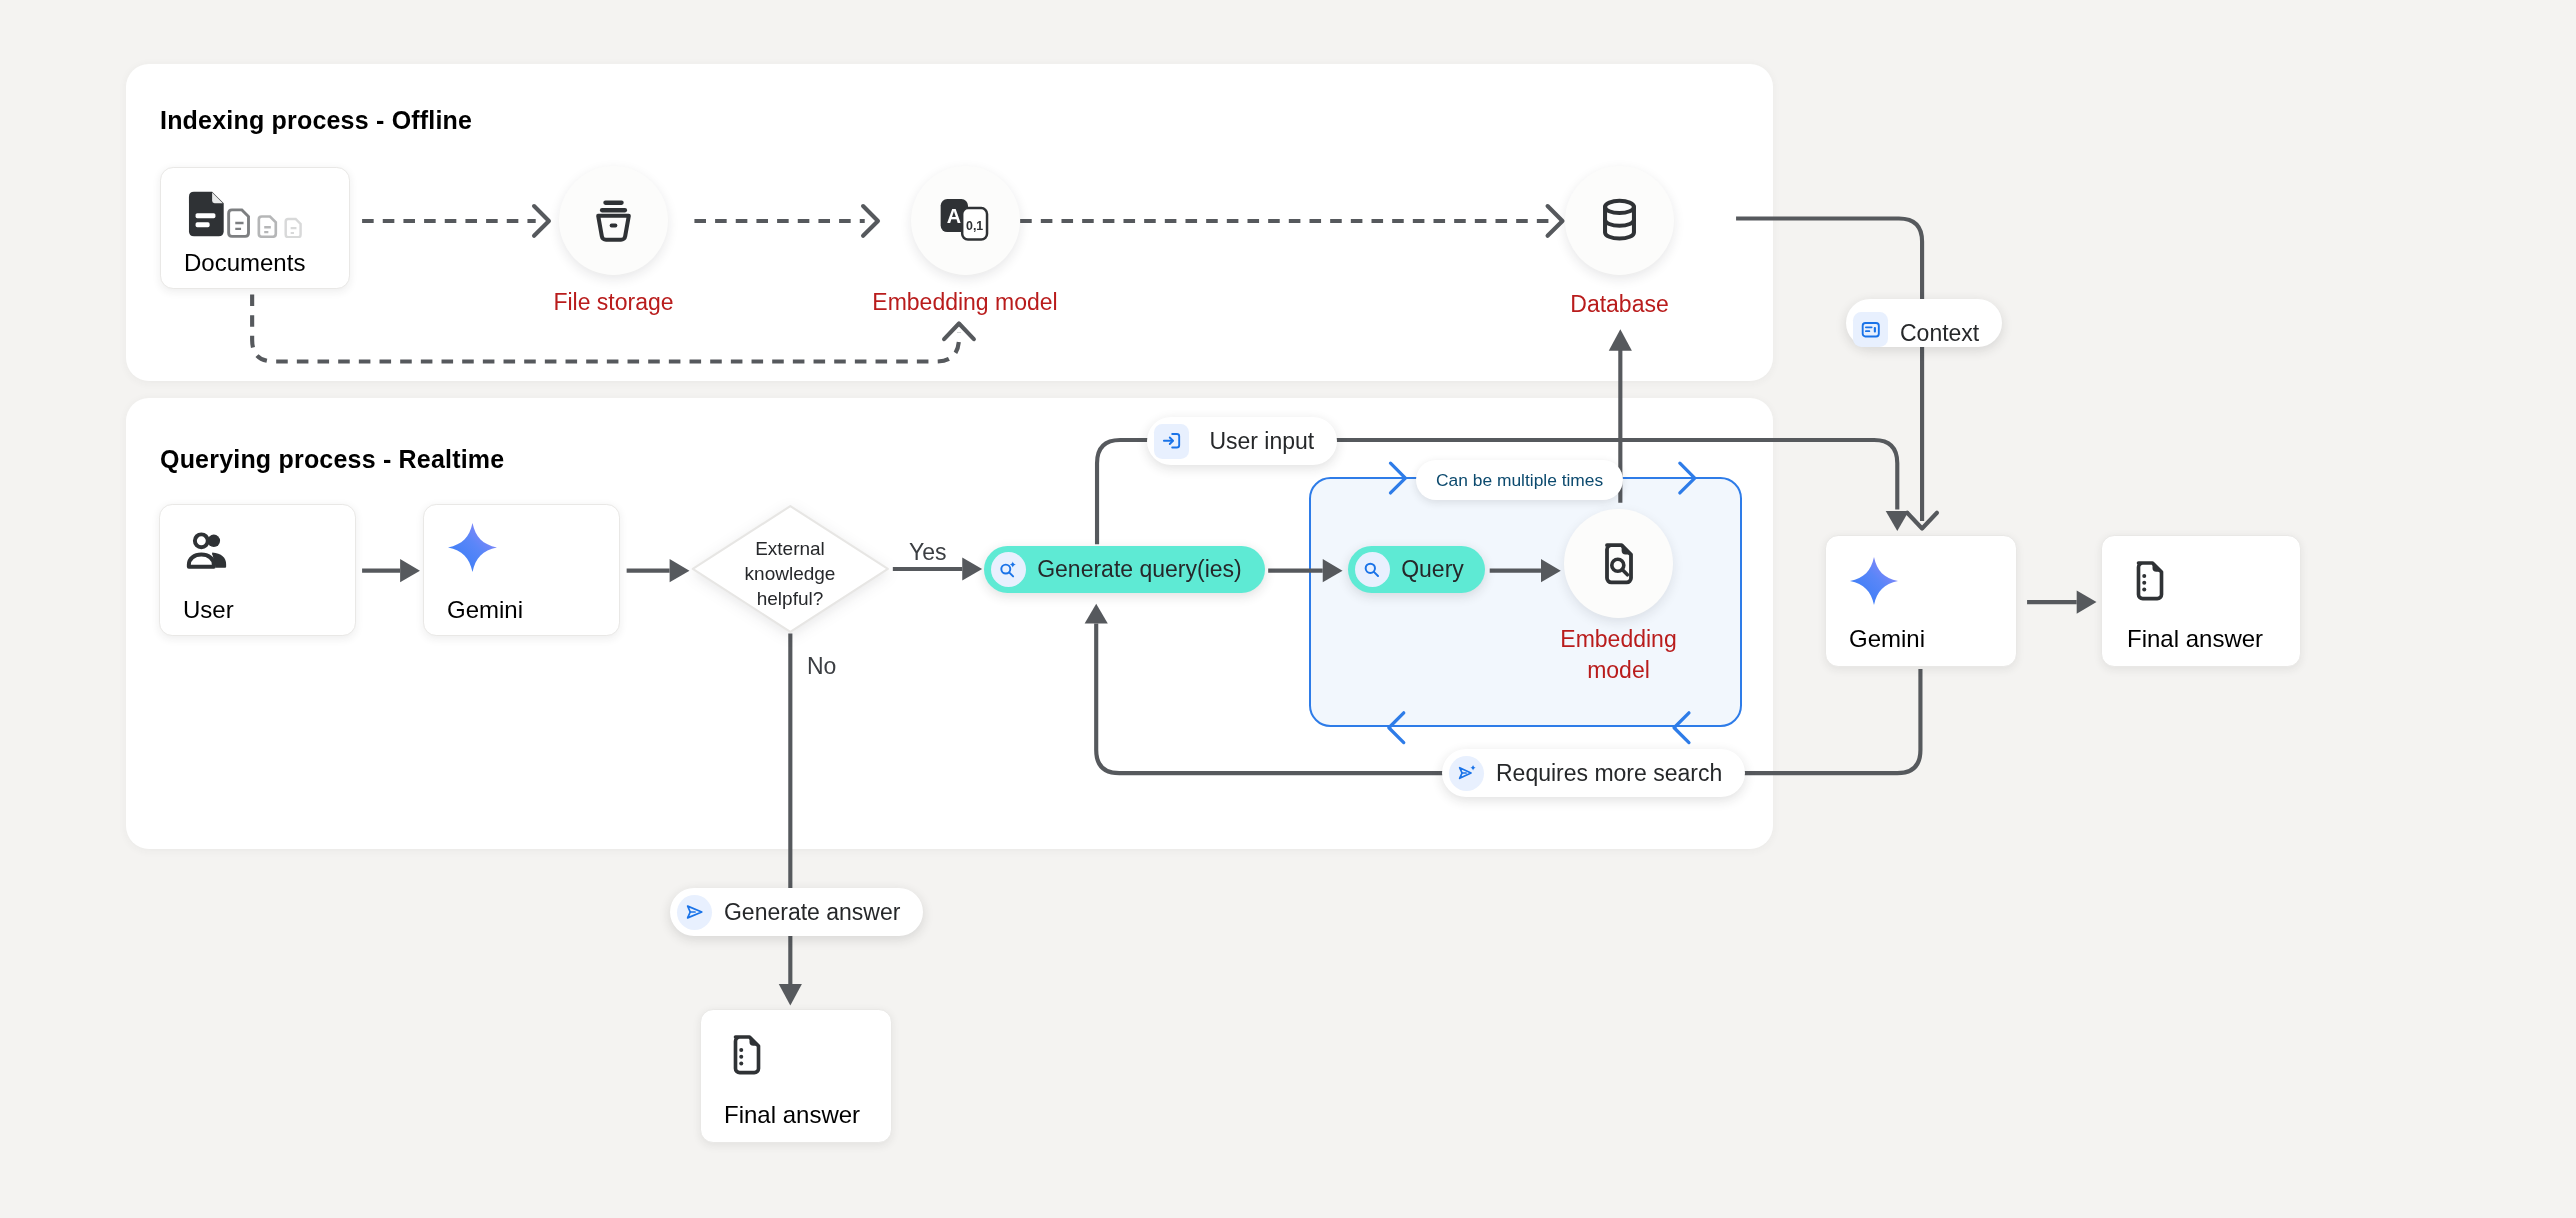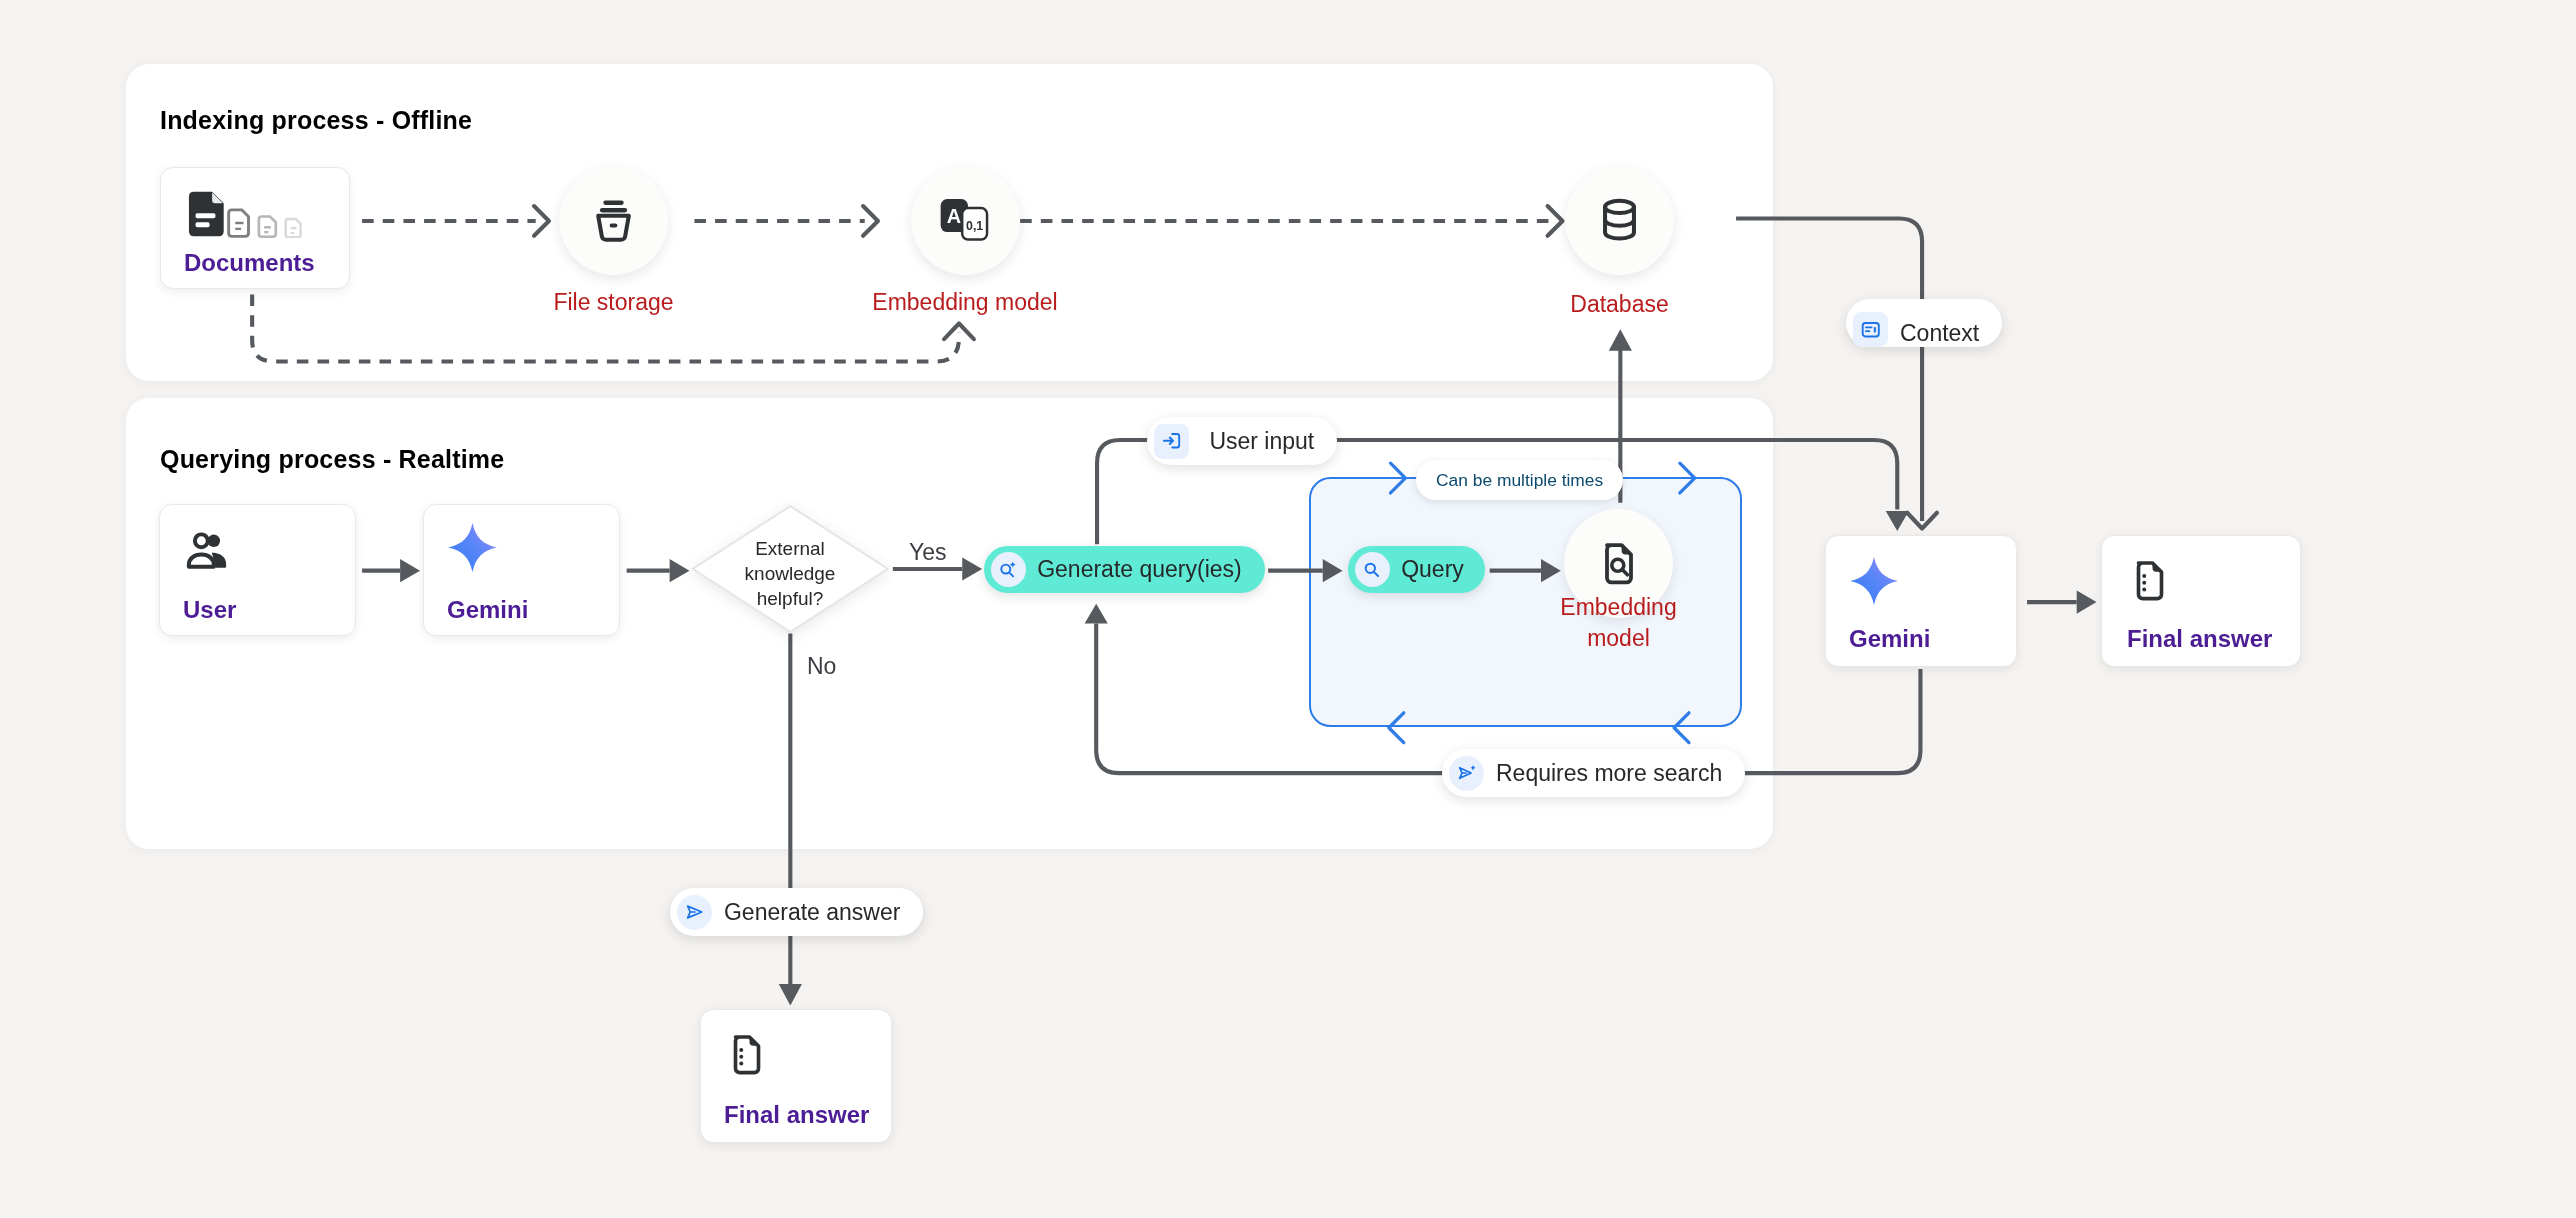--- a/index.html
+++ b/index.html
@@ -11,21 +11,21 @@
            box-shadow:0 1.7px 8.3px rgba(60,64,67,0.05); z-index:1; }
   .panel-title { position:absolute; font-size:25px; font-weight:700; color:#000000; letter-spacing:0.2px; z-index:4; }
 
   svg.wires { position:absolute; left:0; top:0; z-index:3; pointer-events:none; }
 
   .bluebox { position:absolute; left:1309px; top:477px; width:433px; height:250px;
              border:2.5px solid #2e7ce8; background:#f2f7fd; border-radius:21.5px; z-index:2; }
 
   .card { position:absolute; background:#ffffff; border:0.8px solid #e9e8e6; border-radius:13.2px;
           box-shadow:0 2.5px 8.3px rgba(32,33,36,0.08); z-index:4; }
-  .card-label { position:absolute; font-size:24px; font-weight:700; color:#4c1d95; }
+  .card-label { position:absolute; font-size:24px; font-weight:400; color:#000000; }
 
   .circle-node { position:absolute; width:109px; height:109px; border-radius:50%;
                  background:#fcfcfb; box-shadow:0 4.1px 11.6px rgba(32,33,36,0.10);
                  display:flex; align-items:center; justify-content:center; z-index:4; }
   .circle-label { position:absolute; font-size:23px; font-weight:500; color:#b91c1c; text-align:center; z-index:4; }
 
   .badge { position:absolute; background:#ffffff; border-radius:826px; height:48px;
            display:flex; align-items:center; gap:11.6px; padding:0 23px 0 7.4px;
            box-shadow:0 3.3px 11.6px rgba(32,33,36,0.14); z-index:5; font-size:23px; color:#26282a; }
   .badge.small { height:40px; padding:0 20px; font-size:17.4px; box-shadow:0 2.5px 8.3px rgba(32,33,36,0.12); color:#0c4a6e; }
@@ -212,21 +212,21 @@
   </div>
 
   <div class="circle-node" style="left:1564px; top:509px;">
     <svg width="48" height="48" viewBox="0 0 24 24">
       <path d="M6 2.6 h7.3 L18 7.3 V19 a2.2 2.2 0 0 1-2.2 2.2 H8.2 A2.2 2.2 0 0 1 6 19 V4.8 A2.2 2.2 0 0 1 8.2 2.6 Z" fill="none" stroke="#2f3235" stroke-width="1.9" stroke-linejoin="round"></path>
       <path d="M13.3 2.6 V5.2 a2 2 0 0 0 2 2 H18 Z" fill="#2f3235"></path>
       <circle cx="11.4" cy="12.6" r="3" fill="none" stroke="#2f3235" stroke-width="1.8"></circle>
       <path d="M13.6 14.8 L16.2 17.4" stroke="#2f3235" stroke-width="1.8" stroke-linecap="round"></path>
     </svg>
   </div>
-  <div class="circle-label" style="left:1511px; top:592px; width:215px; line-height:31px;">
+  <div class="circle-label" style="left:1511px; top:624px; width:215px; line-height:31px;">
     <div>Embedding</div>
     <div>model</div>
   </div>
 
   <div class="card" style="left:1825px; top:535px; width:192px; height:132px;">
     <svg class="card-icon" style="left:23px; top:20px;" width="50" height="50" viewBox="0 0 100 100">
       <path d="M50 2 C56 30 70 44 98 50 C70 56 56 70 50 98 C44 70 30 56 2 50 C30 44 44 30 50 2 Z" fill="url(#gemgrad)"></path>
     </svg>
     <div class="card-label" style="left:23px; top:89px;">Gemini</div>
   </div>

